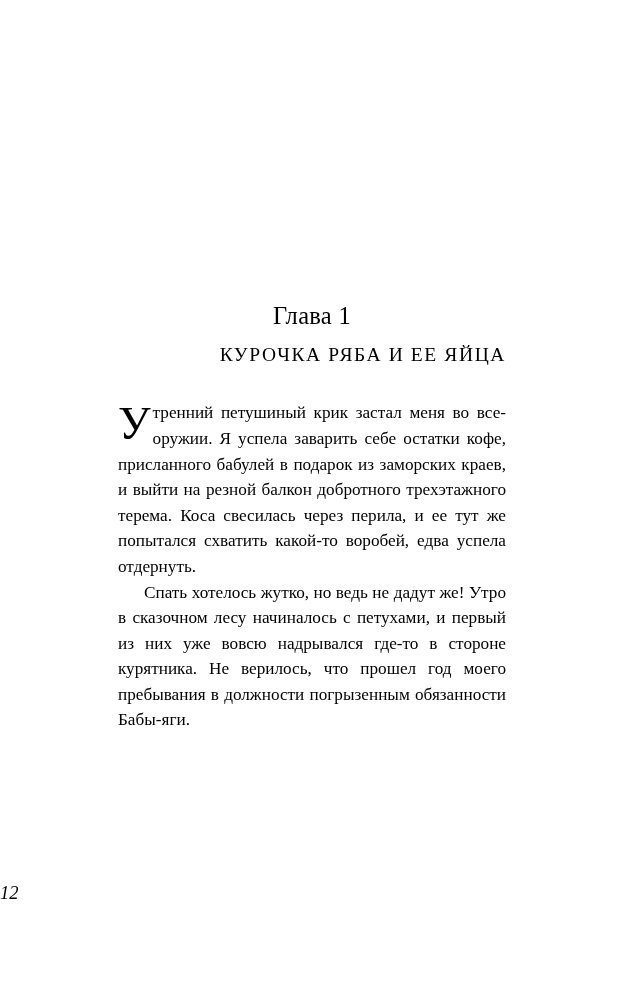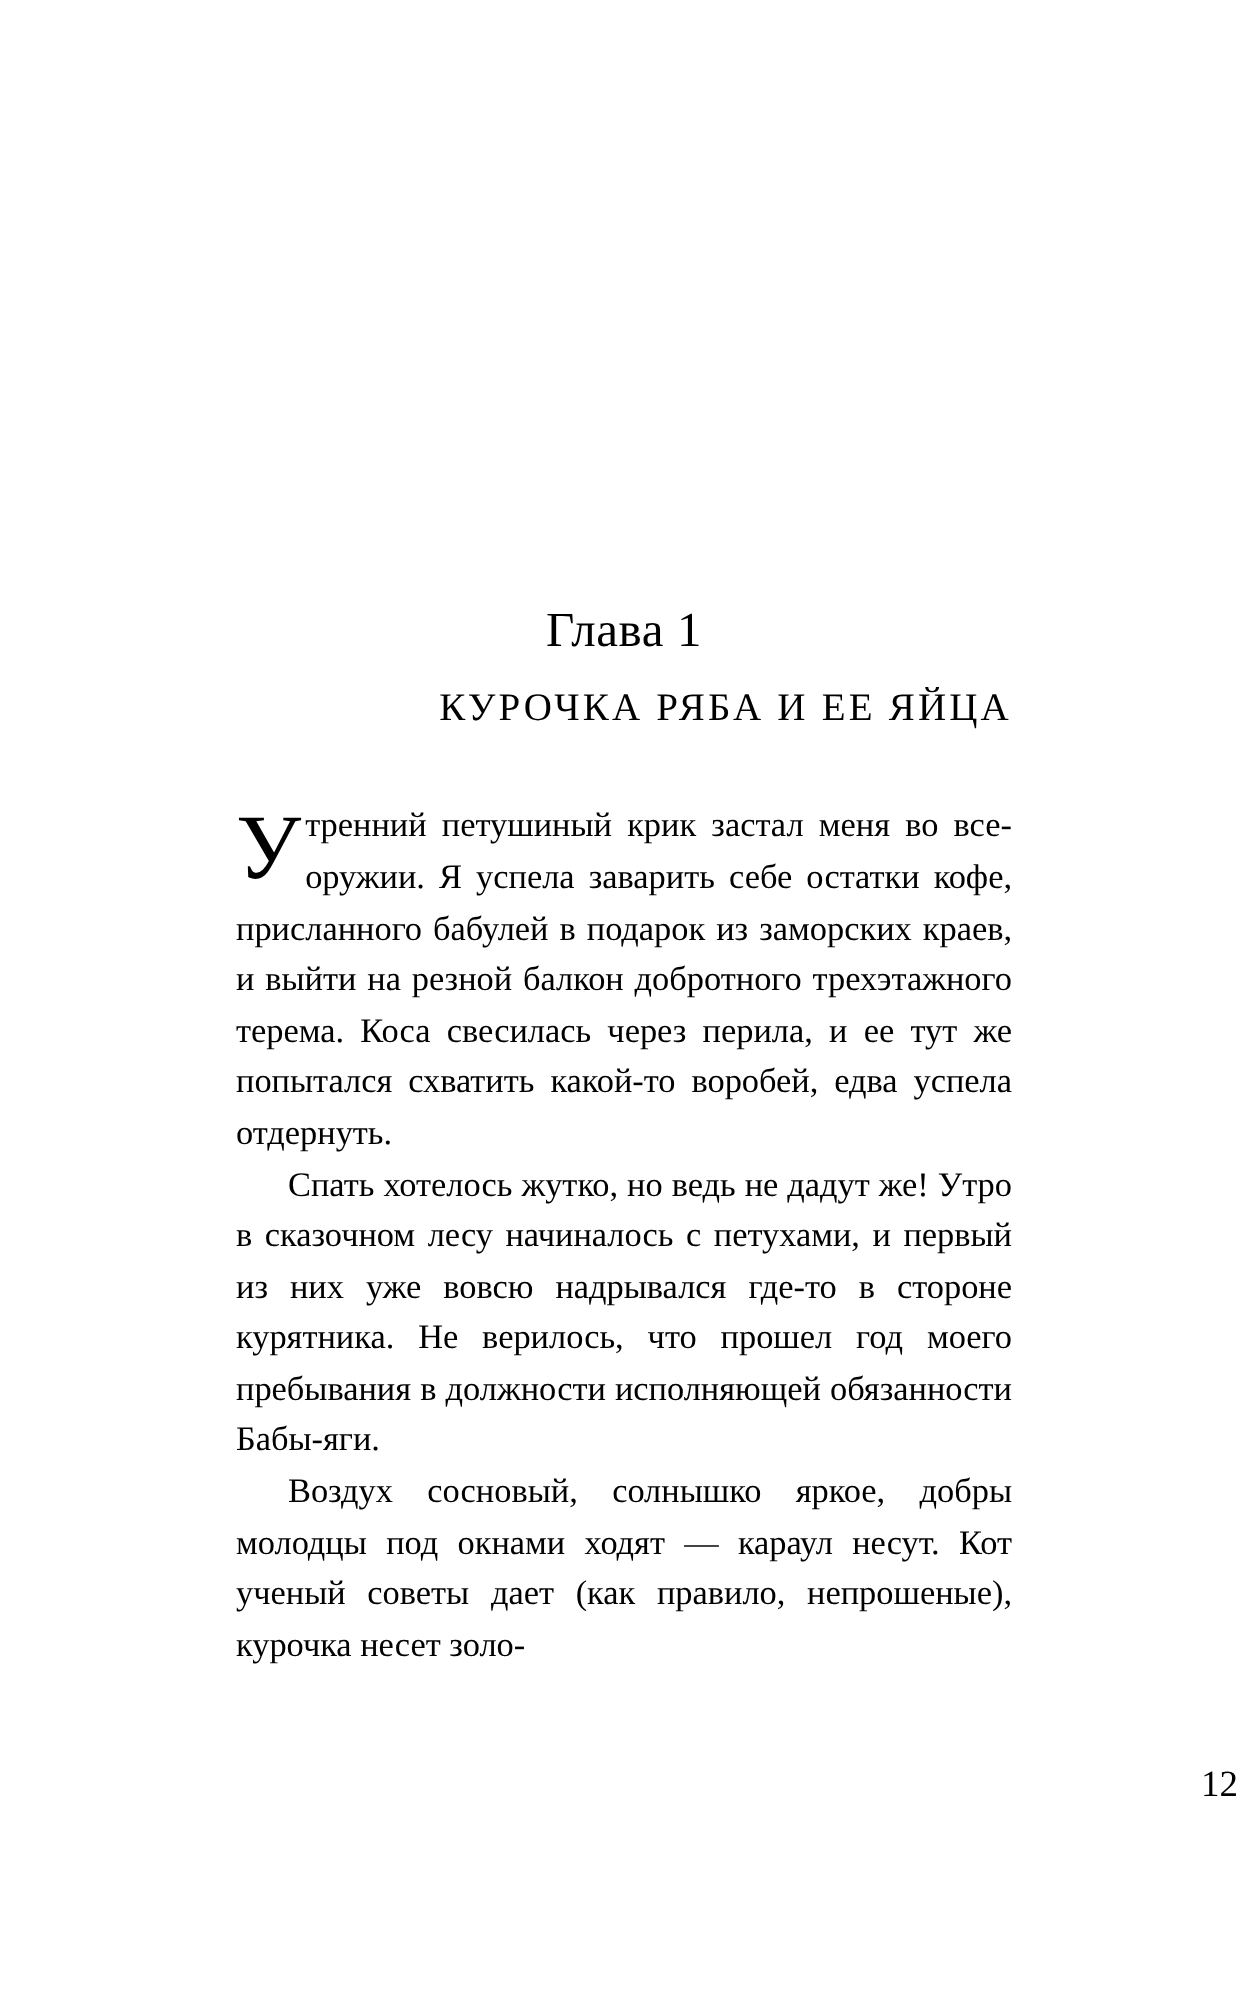--- a/index.html
+++ b/index.html
@@ -67,41 +67,41 @@
     line-height: 40px;
     padding: 2px 2px 0 0;
     margin-top: 2px;
     font-family: "Liberation Serif", serif;
   }
   .folio {
     position: absolute;
     left: 0;
     right: 0;
     top: 880px;
-    text-align: right;
+    text-align: left;
     font-size: 18.5px;
     font-family: "Liberation Serif", serif;
+    font-style: italic;
   }
 </style>
 </head>
 <body>
 
 <div class="page">
   <div class="content">
 
     <h1 class="chapter-number">Глава 1</h1>
 
     <h2 class="chapter-title">КУРОЧКА РЯБА И ЕЕ ЯЙЦА</h2>
 
     <div class="body-text">
 
       <p class="first dropcap-para"><span class="dropcap">У</span><span>тренний петушиный крик застал меня во все­оружии. Я успела заварить себе остатки кофе, присланного бабулей в подарок из заморских краев, и выйти на резной балкон добротного трехэтажного терема. Коса свесилась через перила, и ее тут же попытался схватить какой-то воробей, едва успела отдернуть.</span></p>
 
-      <p>Спать хотелось жутко, но ведь не дадут же! Утро в сказочном лесу начиналось с петухами, и первый из них уже вовсю надрывался где-то в стороне курят­ника. Не верилось, что прошел год моего пребывания в должности исполняющей обязанности Бабы-яги.</p>
+      <p>Спать хотелось жутко, но ведь не дадут же! Утро в сказочном лесу начиналось с петухами, и первый из них уже вовсю надрывался где-то в стороне курят­ника. Не верилось, что прошел год моего пребывания в должности погрызенным обязанности Бабы-яги.</p>
 
 
-      <p>Воздух сосновый, солнышко яркое, добры молодцы под окнами ходят — караул несут. Кот ученый советы дает (как правило, непрошеные), курочка несет золо-</p>
 
     </div>
   </div>
 
   <div class="folio">12</div>
 </div>
 
 </body></html>

